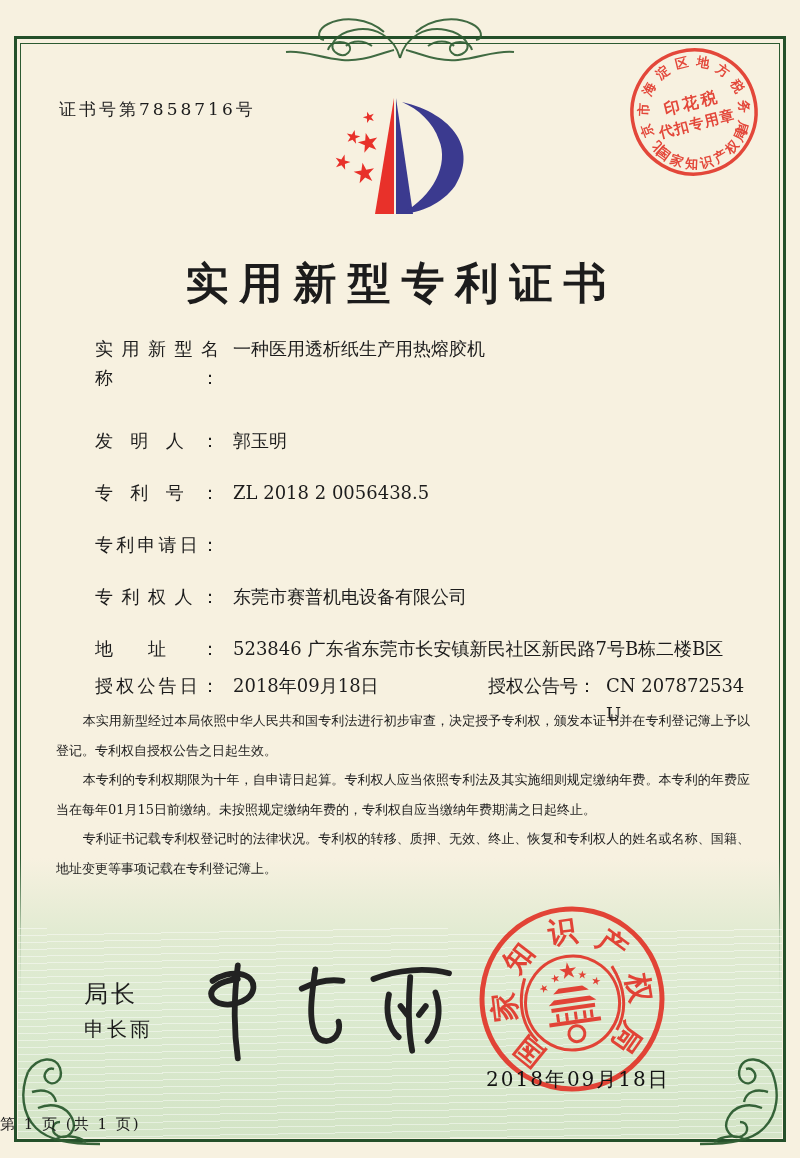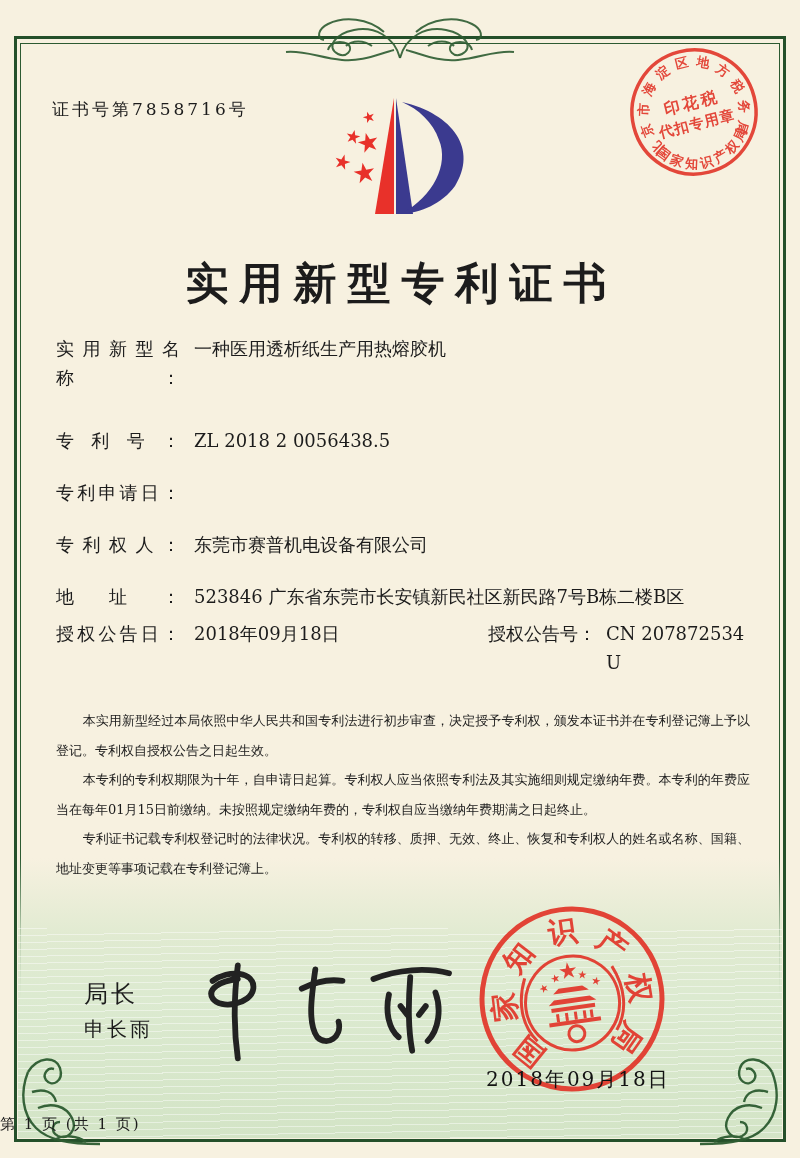--- a/index.html
+++ b/index.html
@@ -6,30 +6,30 @@
   .page{position:relative;width:800px;height:1158px;margin:0 auto;overflow:hidden;
         background:#f7f1e0;font-family:"DejaVu Serif",serif;color:#1c1c1c;}
   
   .frame-outer{position:absolute;left:14px;right:14px;top:36px;bottom:16px;border:3px solid #24502a;}
   .frame-inner{position:absolute;left:20px;right:20px;top:43px;bottom:22px;border:1px solid #2c5a32;}
   
   .green-panel{position:absolute;left:18px;right:18px;top:858px;bottom:20px;
       background:linear-gradient(180deg,rgba(220,233,206,0) 0px,rgba(220,233,206,.85) 80px,#dcead0 140px,#d3e4c6 100%);}
   .green-lines{position:absolute;left:0;right:0;top:70px;bottom:0;opacity:.75;
       background:repeating-linear-gradient(179deg,rgba(255,255,255,.6) 0 1px,rgba(255,255,255,0) 1px 7px);}
-  .cert-number{position:absolute;left:52px;top:98px;font-size:17px;letter-spacing:3px;}
+  .cert-number{position:absolute;left:59px;top:98px;font-size:17px;letter-spacing:3px;}
   .logo{position:absolute;left:296px;top:94px;width:192px;height:130px;}
   .title{position:absolute;left:0;right:8px;top:226px;text-align:center;font-size:43px;font-weight:700;
          letter-spacing:11px;text-indent:11px;}
   
   .fields{position:absolute;left:56px;top:334px;right:52px;}
   .row{display:flex;margin-bottom:23px;font-size:18px;line-height:29px;}
   .row-name{margin-bottom:34px;}
   .row-addr{margin-bottom:8px;}
-  .lbl{flex:0 0 124px;width:124px;text-align:justify;text-align-last:justify;}
+  .lbl{flex:0 0 124px;width:124px;text-align:justify;text-align-last:justify;margin-left:39px;}
   .val{flex:1;padding-left:14px;}
   .row-addr .val{max-width:502px;}
   .grant-left{display:flex;width:432px;}
   .grant-right{display:flex;flex:1;}
   .grant-right .lbl2{white-space:nowrap;}
   .grant-right .val{padding-left:10px;}
   
   .paras{position:absolute;left:56px;right:50px;top:706px;}
   .paras p{margin:0;font-size:13px;line-height:29.5px;text-indent:2.05em;text-align:justify;}
   
@@ -131,20 +131,24 @@
       <text x="58" y="90" font-size="27" transform="rotate(-10 58 90)">★</text>
     </g>
   </svg>
 
   <h1 class="title">实用新型专利证书</h1>
 
   <div class="fields">
     <div class="row row-name">
       <span class="lbl">实用新型名称：</span>
       <span class="val">一种医用透析纸生产用热熔胶机</span>
+    </div>
+    <div class="row">
+      <span class="lbl">发明人：</span>
+      <span class="val">郭玉明</span>
     </div>
     <div class="row">
       <span class="lbl">专利号：</span>
       <span class="val">ZL 2018 2 0056438.5</span>
     </div>
     <div class="row">
       <span class="lbl">专利申请日：</span>
     </div>
     <div class="row">
       <span class="lbl">专利权人：</span>

